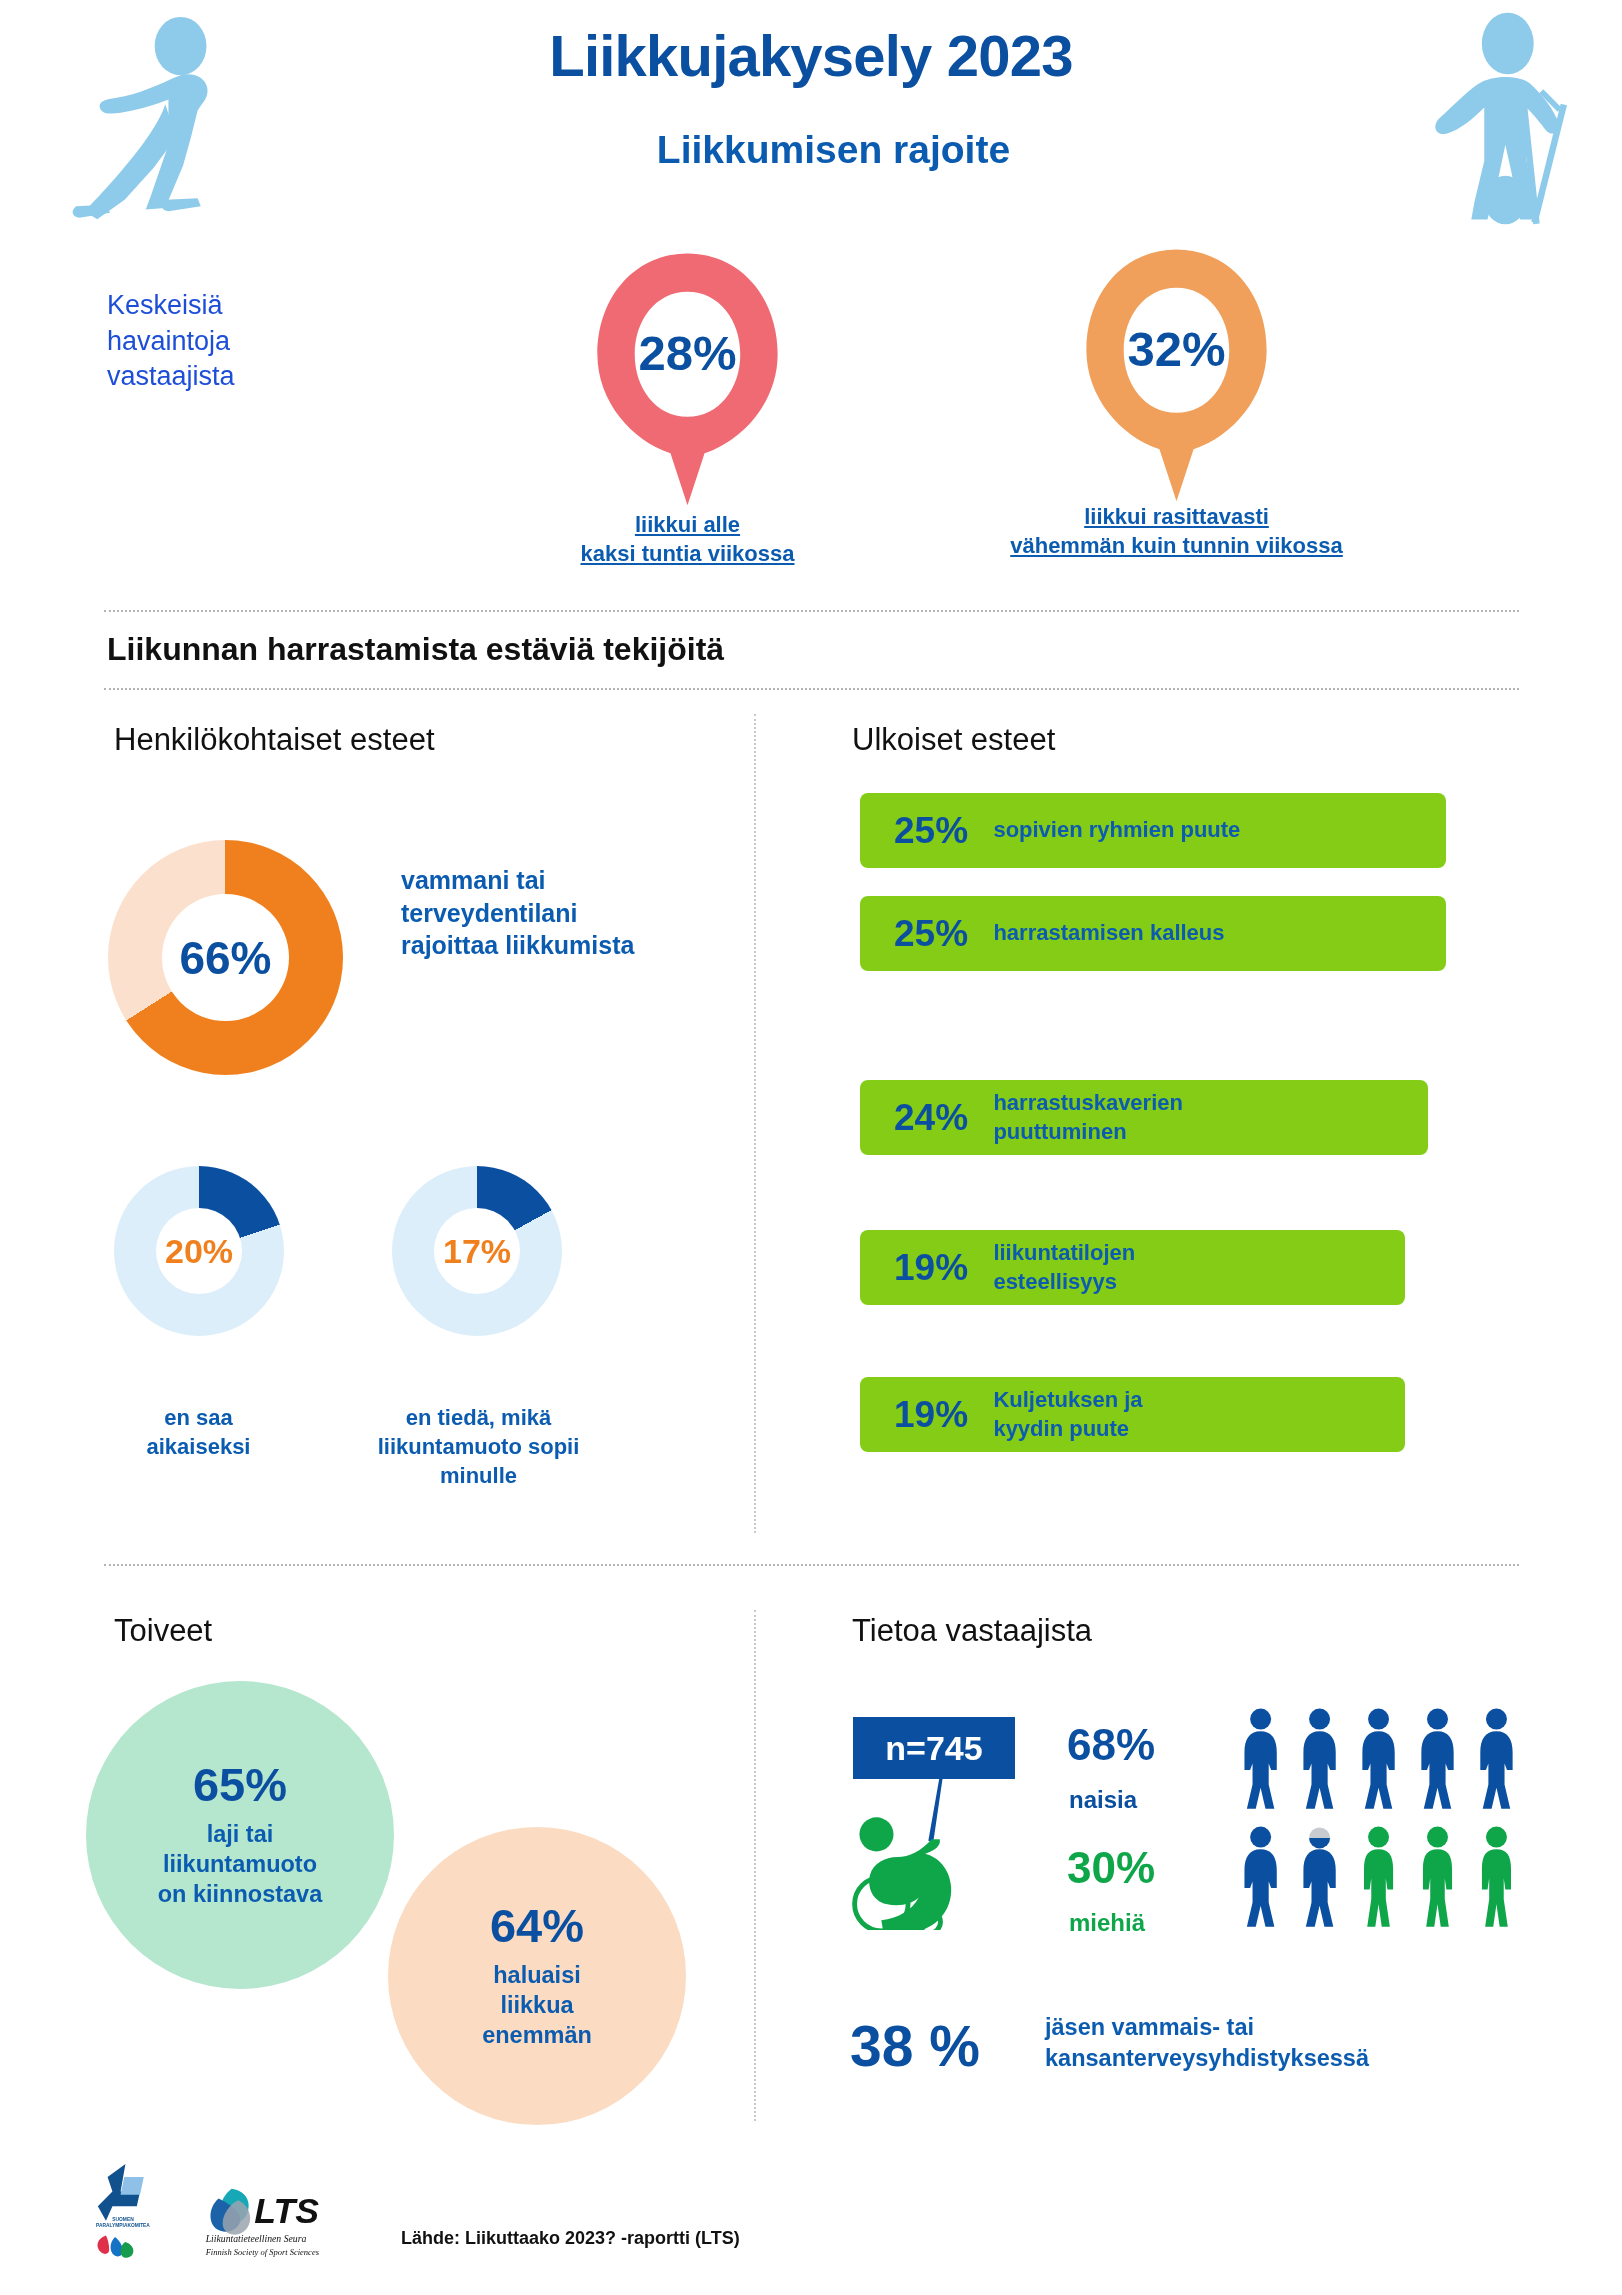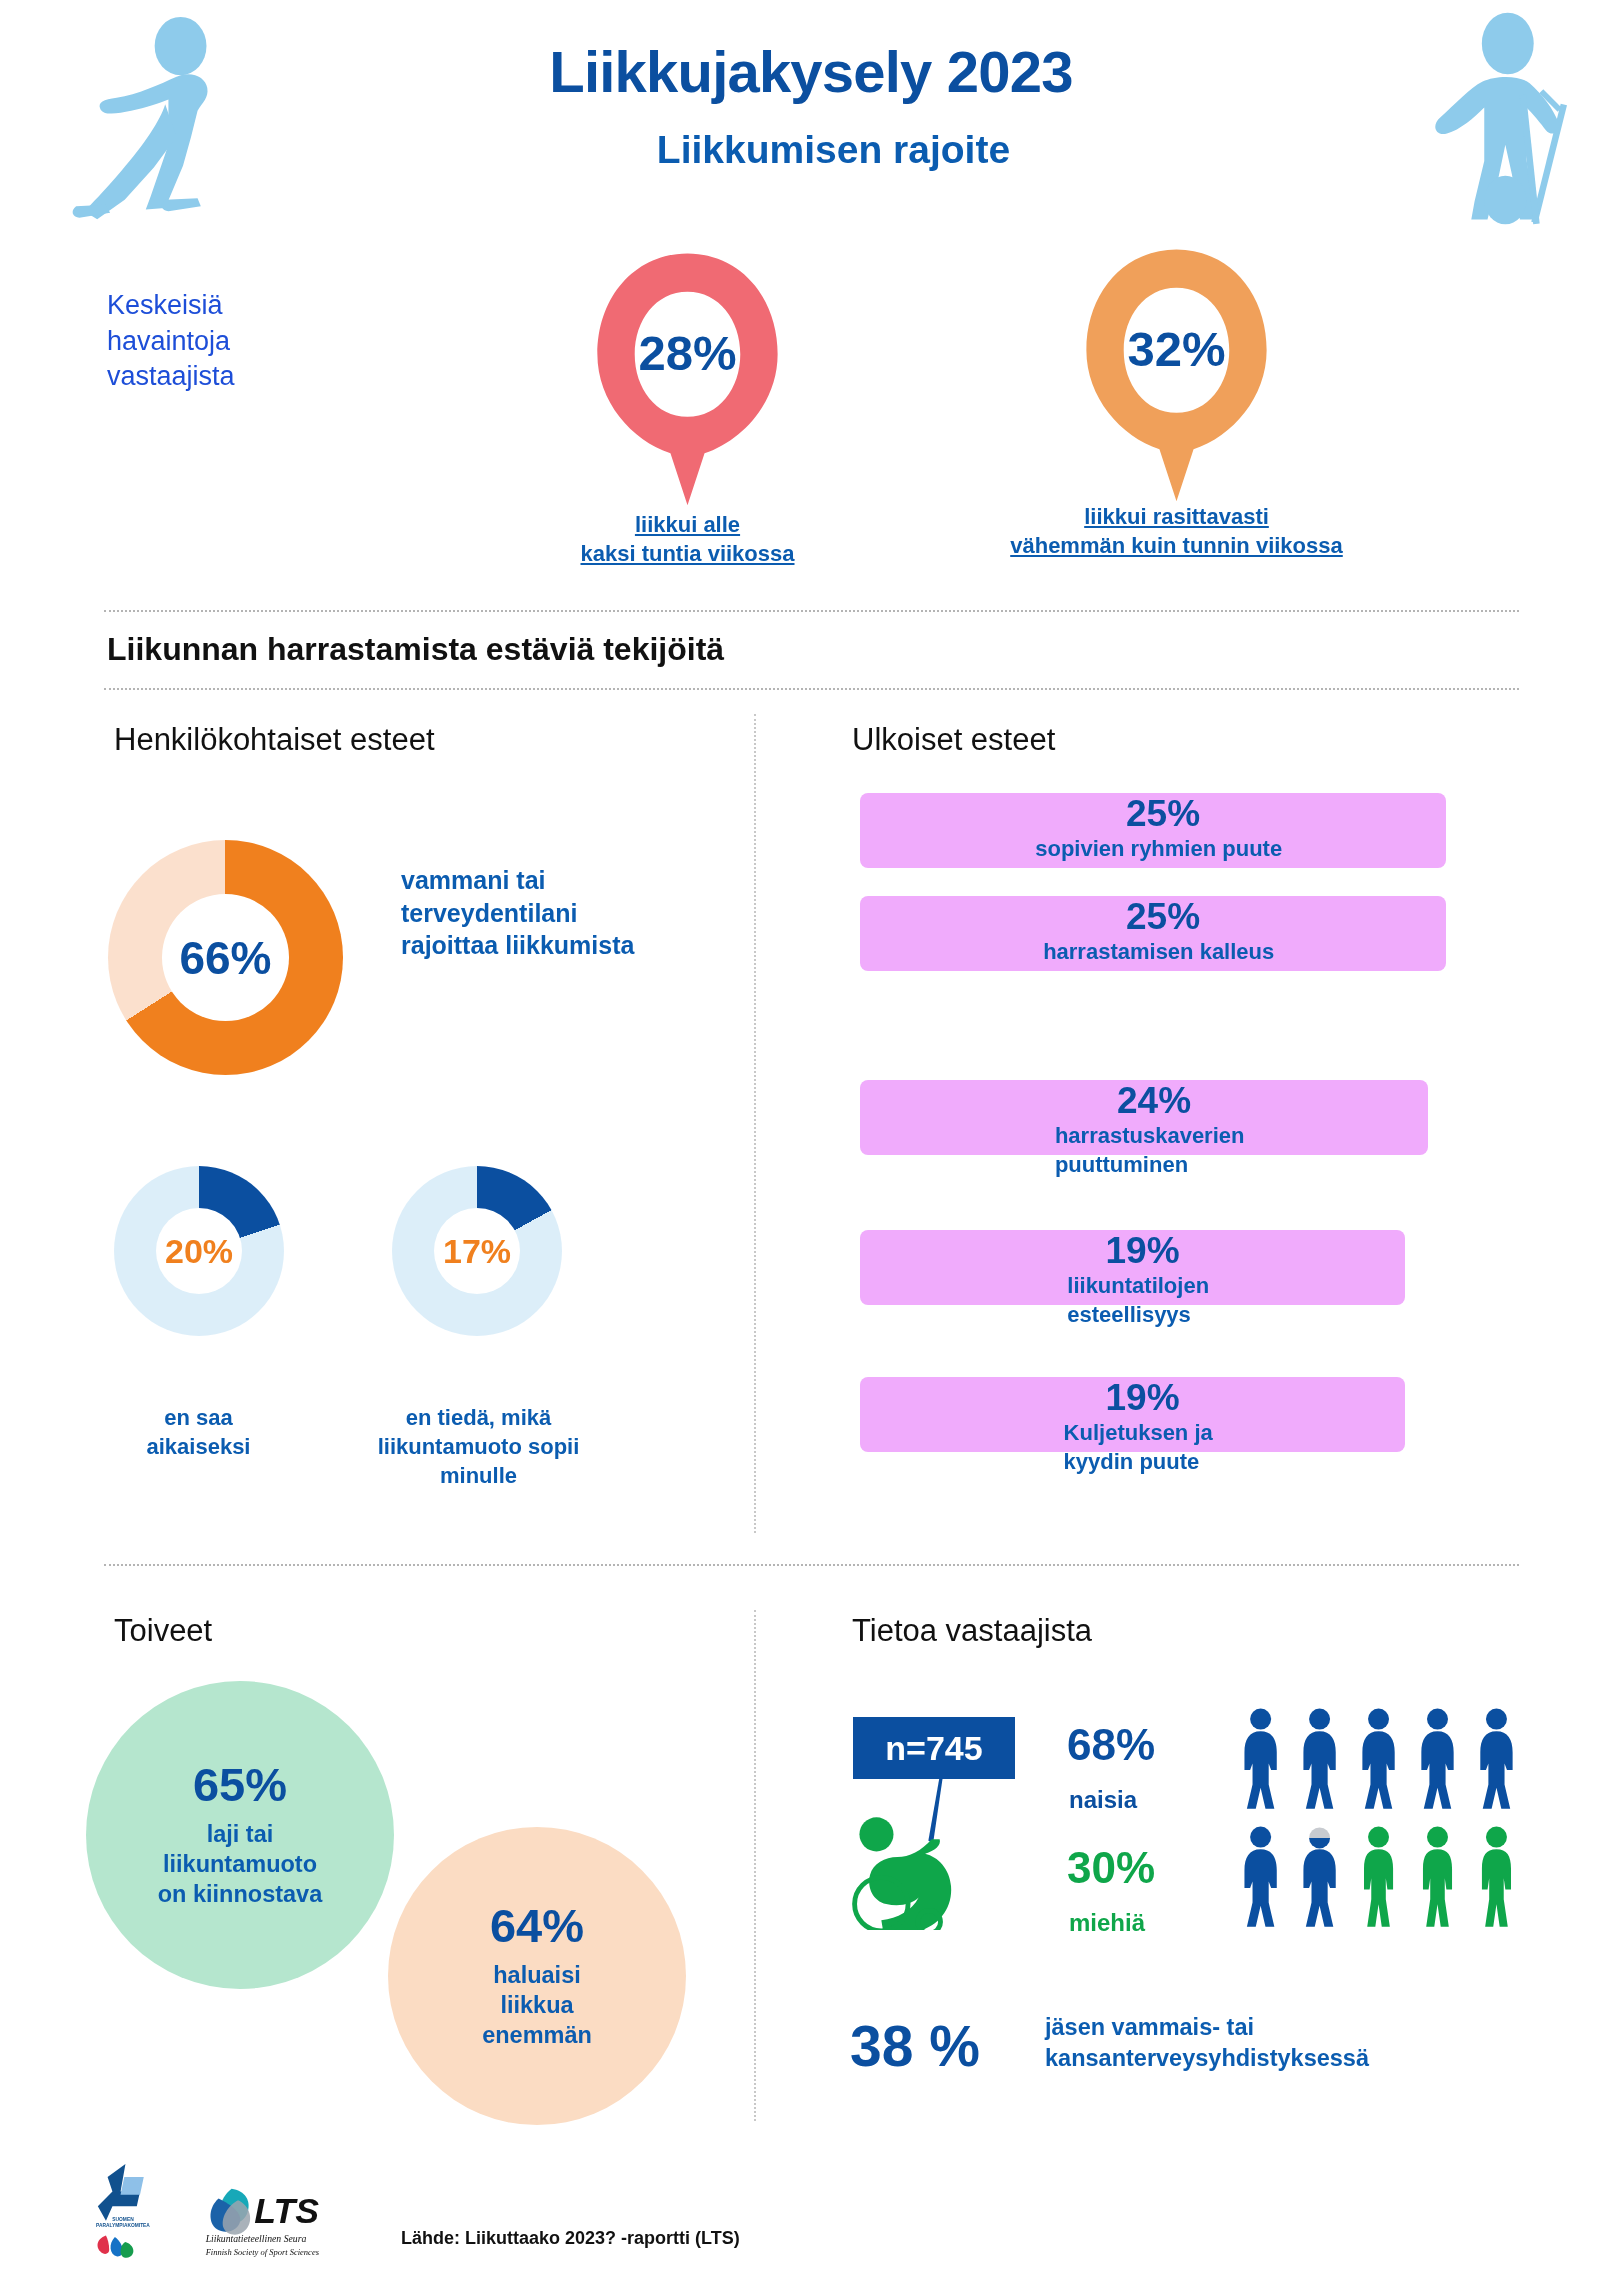--- a/index.html
+++ b/index.html
@@ -4,21 +4,21 @@
 <style>
   html,body{margin:0;padding:0;background:#fff;}
   body{
     width:1622px;height:2295px;position:relative;overflow:hidden;
     font-family:"Liberation Sans", sans-serif;
     -webkit-font-smoothing:antialiased;
   }
 
   
   #header-title{
-    position:absolute;left:0;right:0;top:38px;text-align:center;
+    position:absolute;left:0;right:0;top:22px;text-align:center;
     font-size:58px;font-weight:bold;color:#0b4fa0;letter-spacing:-0.8px;
     font-family:"Liberation Sans Narrow","Liberation Sans",sans-serif;
   }
   #header-sub{
     position:absolute;left:0;right:0;top:128px;text-align:center;
     font-size:39px;font-weight:bold;color:#0b5cb0;
     font-family:"Liberation Sans Narrow","Liberation Sans",sans-serif;
     padding-left:45px;
   }
   .deco-fig{position:absolute;}
@@ -67,22 +67,22 @@
     position:absolute;font-size:25px;font-weight:bold;line-height:1.3;
     color:#0b5cb0;
   }
   .donut-cap{
     position:absolute;text-align:center;font-size:22px;font-weight:bold;
     line-height:1.32;color:#0b5cb0;
   }
 
   
   .bar{
-    position:absolute;background:#f0abfc;border-radius:8px;
-    display:flex;align-items:center;flex-direction:column;
+    position:absolute;background:#84cc16;border-radius:8px;
+    display:flex;align-items:center;
   }
   .bar .bpct{
     font-size:37px;font-weight:bold;color:#0b4fa0;width:122px;
     text-align:left;padding-left:34px;box-sizing:border-box;
   }
   .bar .blab{
     font-size:22px;font-weight:bold;color:#0b5cb0;line-height:1.3;
     padding-left:11.4px;
   }
 

